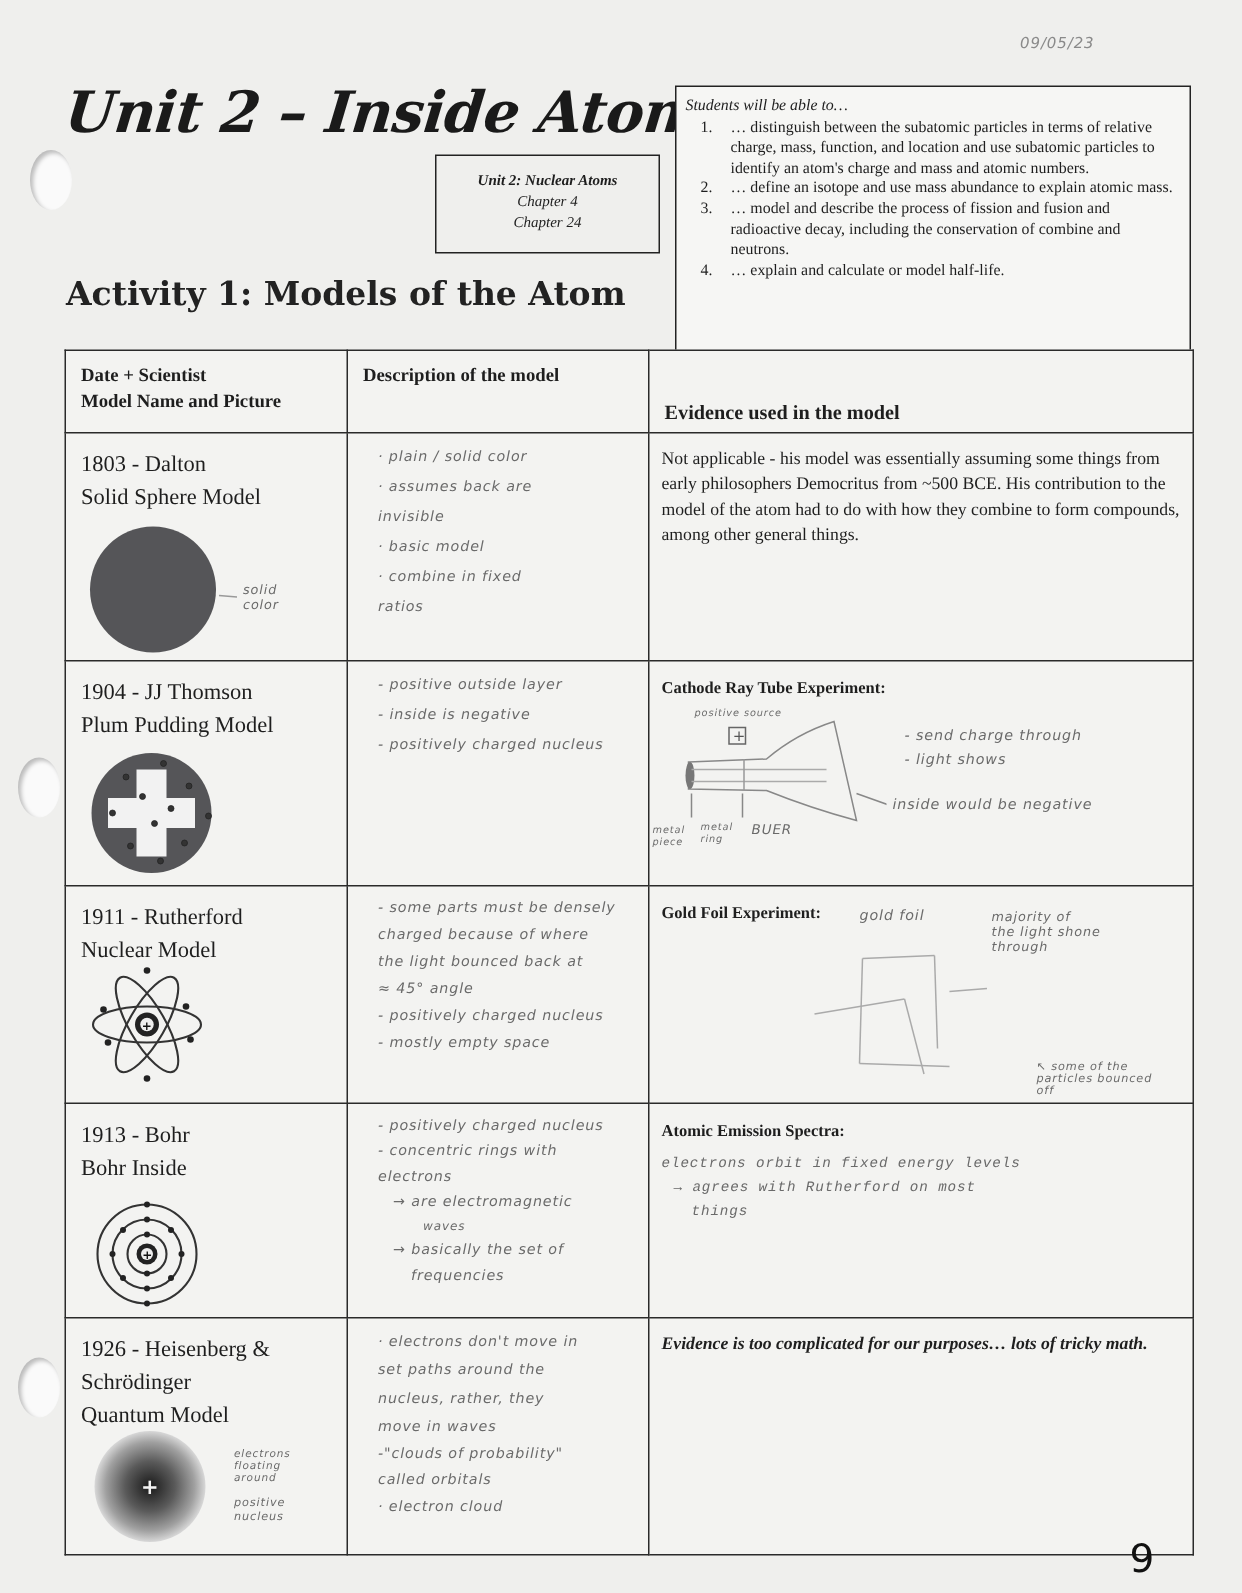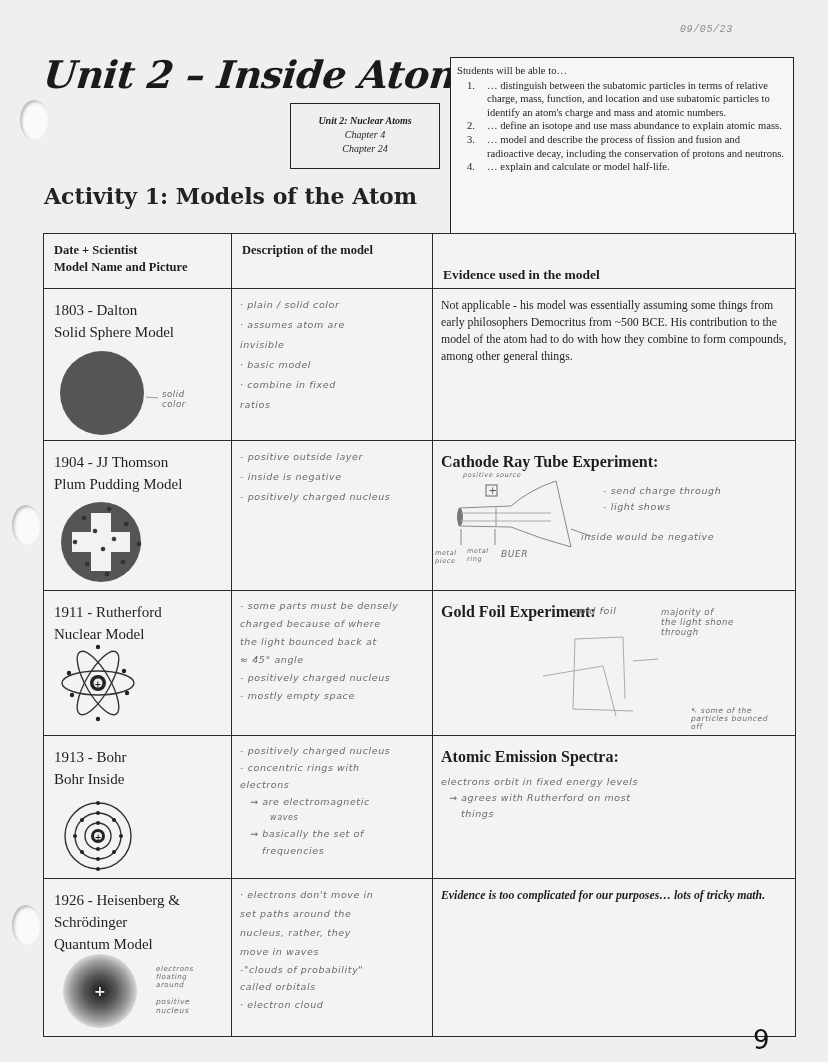--- a/index.html
+++ b/index.html
@@ -4,63 +4,63 @@
 <style>
   html, body { margin: 0; padding: 0; }
   body {
     width: 828px; height: 1062px; position: relative; overflow: hidden;
     background: #efefed;
     font-family: "Liberation Serif", serif;
     color: #1e1e1e;
   }
   .abs { position: absolute; }
   .hw { font-family: "DejaVu Sans", sans-serif; color: #6a6a6a; font-size: 9.5px; letter-spacing: 0.6px; font-style: italic; }
-  .date { left: 680px; top: 24px; font-size: 10px; color: #8a8a8a; font-family: Liberation Mono, monospace; }
+  .date { left: 680px; top: 24px; font-size: 10px; color: #8a8a8a; }
   .title {
     left: 44px; top: 52px; font-family: "DejaVu Serif", serif; font-style: italic; font-weight: bold;
     font-size: 38px; color: #1a1a1a; letter-spacing: -0.5px; transform: skewX(-6deg);
   }
   .chapter-box {
     left: 290px; top: 103px; width: 150px; height: 66px; border: 1.5px solid #222;
     text-align: center; font-style: italic; font-size: 10px; line-height: 14px; padding-top: 10px; box-sizing: border-box;
   }
   .chapter-box .b { font-weight: bold; }
   .activity {
     left: 44px; top: 183px; font-family: "DejaVu Serif", serif; font-weight: bold; font-size: 22px; color: #222;
   }
   .objectives {
     left: 450px; top: 57px; width: 344px; height: 185px; border: 1.5px solid #222;
     background: #f6f6f4; font-size: 10.6px; line-height: 13.6px; padding: 6px 8px 0 6px; box-sizing: border-box;
   }
-  .objectives .intro { margin-bottom: 1px; }
+  .objectives .intro { margin-bottom: 1px; font-style: italic; }
   .obj { display: flex; }
   .obj .num { width: 30px; flex: none; padding-left: 10px; box-sizing: border-box; }
   .obj .txt { flex: 1; }
   .hole { width: 28px; height: 40px; border-radius: 50%; background: #fafafa; box-shadow: inset 2px 2px 3px rgba(0,0,0,0.25); }
 
   table.grid {
     position: absolute; left: 43px; top: 233px; width: 753px; border-collapse: collapse;
     background: #f3f3f1;
   }
   table.grid td, table.grid th {
     border: 1.5px solid #2a2a2a; vertical-align: top; padding: 0; text-align: left;
   }
   .col1 { width: 187px; }
   .col2 { width: 200px; }
   .hdr { height: 55px; font-weight: bold; font-size: 12.5px; line-height: 17px; }
   .hdr .pad { padding: 8px 10px; }
   .hdr .ev { padding-top: 32px; padding-left: 10px; font-size: 13.5px; }
   .cell { position: relative; }
   .model-name { font-size: 15px; line-height: 22px; padding: 10px 10px 0 10px; }
   .desc { padding: 6px 8px; }
-  .desc .line { line-height: 20px; }
-  .evtitle { font-weight: bold; font-size: 16px; padding: 12px 8px 4px 8px; }
+  .desc .line { line-height: 20px; margin-left: 12px; }
+  .evtitle { font-weight: bold; font-size: 11px; padding: 12px 8px 4px 8px; }
   .evtext { font-size: 11.8px; line-height: 17px; padding: 8px 8px; }
   .evitalic { font-style: italic; font-weight: bold; font-size: 11.8px; line-height: 17px; padding: 8px 8px; }
-  .evhw { padding: 4px 8px; }
+  .evhw { padding: 4px 8px; font-family: Liberation Mono, monospace; }
   .evhw .line { line-height: 16px; }
   .pagenum { left: 753px; top: 1025px; font-family: "DejaVu Sans", sans-serif; font-size: 26px; color: #111; }
 </style>
 </head>
 <body>
 
 <div class="abs hw date">09/05/23</div>
 <div class="abs title">Unit 2 – Inside Atoms</div>
 <div class="abs hole" style="left:20px;top:100px;"></div>
 <div class="abs hole" style="left:12px;top:505px;"></div>
@@ -79,21 +79,21 @@
   <div class="obj">
       <span class="num">1.</span>
       <span class="txt">… distinguish between the subatomic particles in terms of relative charge, mass, function, and location and use subatomic particles to identify an atom's charge and mass and atomic numbers.</span>
     </div>
   <div class="obj">
       <span class="num">2.</span>
       <span class="txt">… define an isotope and use mass abundance to explain atomic mass.</span>
     </div>
   <div class="obj">
       <span class="num">3.</span>
-      <span class="txt">… model and describe the process of fission and fusion and radioactive decay, including the conservation of protons and neutrons.</span>
+      <span class="txt">… model and describe the process of fission and fusion and radioactive decay, including the conservation of combine and neutrons.</span>
     </div>
   <div class="obj">
       <span class="num">4.</span>
       <span class="txt">… explain and calculate or model half-life.</span>
     </div>
 </div>
 
 <table class="grid">
   <tbody>
       <tr class="hdr">
@@ -122,21 +122,21 @@
         <line x1="88" y1="48" x2="100" y2="49" stroke="#999" stroke-width="1"></line>
       </svg>
       <div class="abs hw" style="left:118px;top:100px;font-size:8.5px;line-height:10px;">
         <div>solid</div>
         <div>color</div>
       </div>
     </td>
     <td class="col2">
       <div class="desc hw">
         <div class="line">· plain / solid color</div>
-        <div class="line">· assumes atom are</div>
+        <div class="line">· assumes back are</div>
         <div class="line">  invisible</div>
         <div class="line">· basic model</div>
         <div class="line">· combine in fixed</div>
         <div class="line">  ratios</div>
       </div>
     </td>
     <td>
       <div class="evtext">Not applicable - his model was essentially assuming some things from early philosophers Democritus from ~500 BCE. His contribution to the model of the atom had to do with how they combine to form compounds, among other general things.</div>
     </td>
   </tr>
@@ -186,21 +186,21 @@
         <line x1="45" y1="27" x2="45" y2="48" stroke="#999"></line>
         <line x1="10" y1="50" x2="10" y2="66" stroke="#888"></line>
         <line x1="44" y1="50" x2="44" y2="66" stroke="#888"></line>
         <line x1="120" y1="50" x2="148" y2="60" stroke="#888"></line>
       </svg>
       <div class="abs hw" style="left:2px;top:108px;font-size:6.5px;width:30px;line-height:8px">metal piece</div>
       <div class="abs hw" style="left:34px;top:106px;font-size:6.5px;width:30px;line-height:8px">metal ring</div>
       <div class="abs hw" style="left:68px;top:108px;font-size:9px">BUER</div>
       <div class="abs hw" style="left:170px;top:44px">- send charge through</div>
       <div class="abs hw" style="left:170px;top:60px">- light shows</div>
-      <div class="abs hw" style="left:148px;top:90px">inside would be negative</div>
+      <div class="abs hw" style="left:162px;top:90px">inside would be negative</div>
     </td>
   </tr>
 
   <tr style="height:145px">
     <td class="cell">
       <div class="model-name">
             <div>1911 - Rutherford</div>
             <div>Nuclear Model</div>
           </div>
       <svg class="abs" style="left:14px;top:52px" width="80" height="80">

